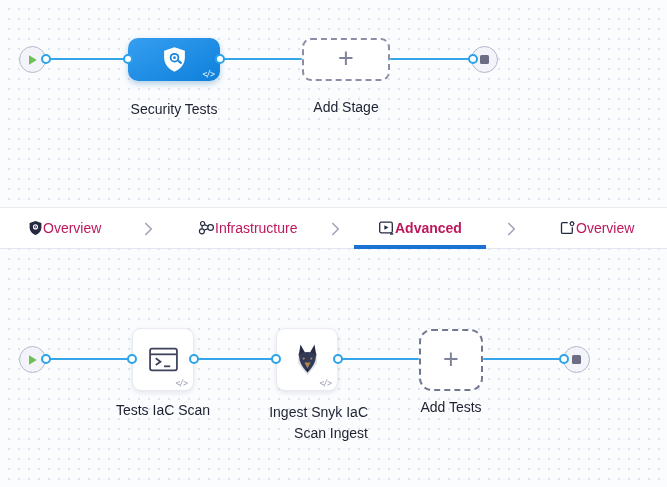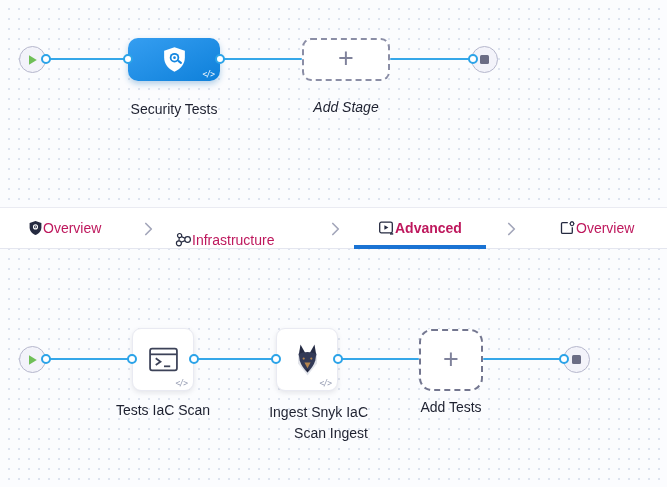--- a/index.html
+++ b/index.html
@@ -99,21 +99,21 @@
         <path d="M17 14.6 l2.2 1.6" stroke="#1486e0" stroke-width="2" stroke-linecap="round"></path>
       </svg>
     </span>
     <span class="code-badge on-blue">&lt;/&gt;</span>
   </div>
   <div class="graph-label" style="left:174px; top:101px;">Security Tests</div>
 
   <div class="add-box add-stage">
     <span class="plus">+</span>
   </div>
-  <div class="graph-label" style="left:346px; top:99px;font-style:italic;">Add Stage</div>
+  <div class="graph-label" style="left:346px; top:99px;">Add Stage</div>
 
   <div class="terminal-node" style="left:471px; top:46px;">
     <span class="stop-square"></span>
   </div>
 
   <div class="tab-bar">
 
     <div class="tab" style="left:28px;">
       <span class="icon">
         <svg width="15" height="16" viewBox="0 0 15 16">
@@ -124,21 +124,21 @@
       </span>
       <span>Overview</span>
     </div>
 
     <span class="tab-sep icon" style="left:144px;">
       <svg width="9" height="14" viewBox="0 0 9 14" fill="none" stroke="#a3a6ba" stroke-width="1.7" stroke-linecap="round" stroke-linejoin="round">
           <path d="M1.8 1.5 L7.3 7 1.8 12.5"></path>
         </svg>
     </span>
 
-    <div class="tab" style="left:175px;align-items:flex-end;">
+    <div class="tab" style="left:198px;">
       <span class="icon">
         <svg width="17" height="16" viewBox="0 0 17 16" fill="none" stroke="#252a40" stroke-width="1.2">
           <circle cx="4.6" cy="3.6" r="2.1"></circle>
           <circle cx="3.9" cy="11.3" r="2.5"></circle>
           <circle cx="12.6" cy="7.5" r="2.8"></circle>
           <path d="M6.5 4.6 L10 6.2 M6.2 10.3 L9.9 8.6 M4.2 5.7 L4 8.8"></path>
         </svg>
       </span>
       <span>Infrastructure</span>
     </div>

